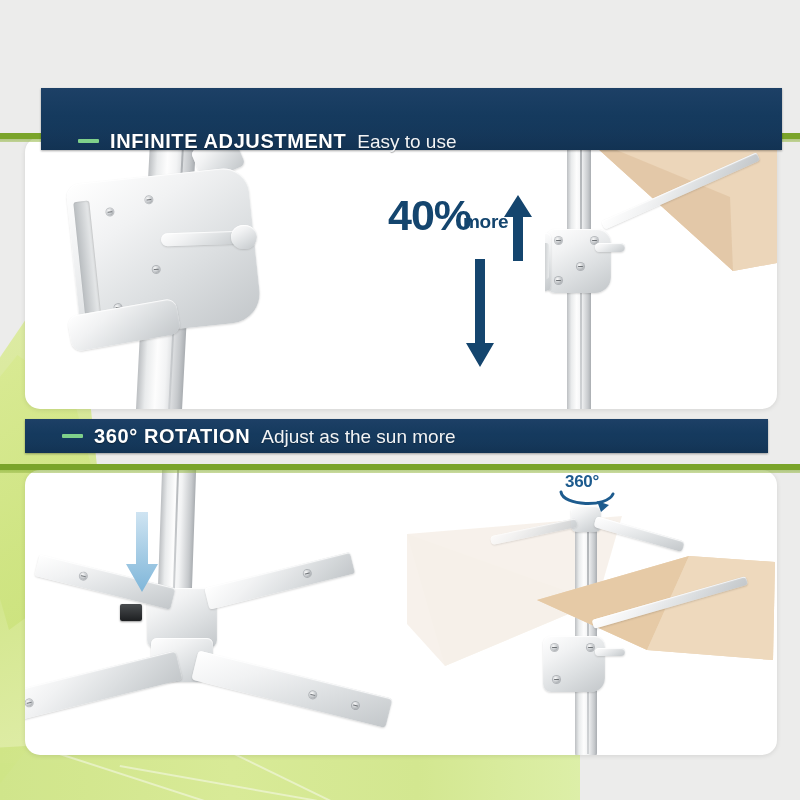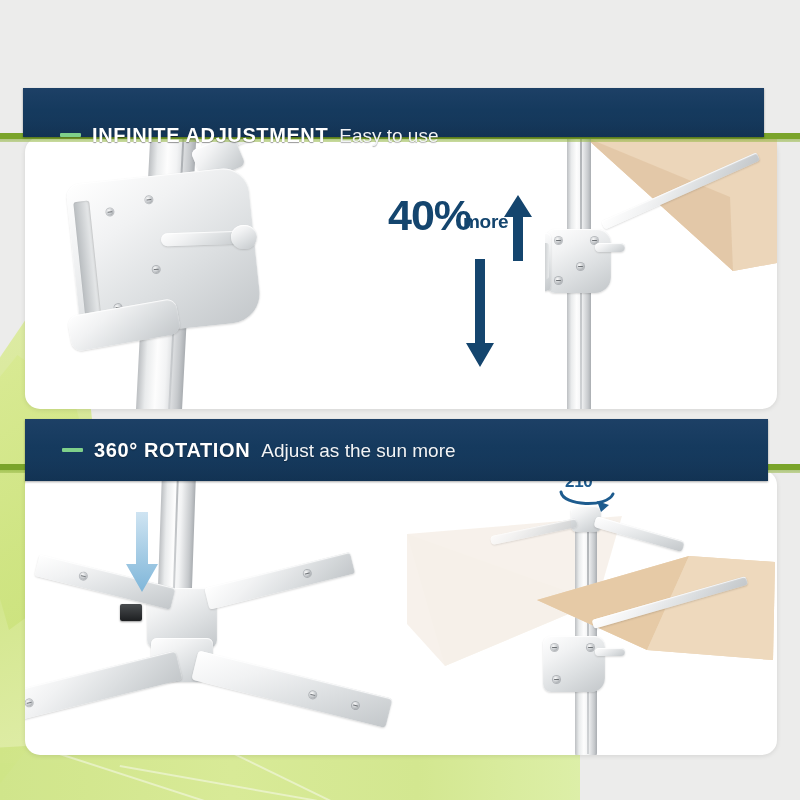--- a/index.html
+++ b/index.html
@@ -184,21 +184,21 @@
       <div style="position:absolute;left:-4px;top:106px;width:8px;height:36px;border-radius:3px;
            background:linear-gradient(90deg,#b4b8bb,#e8eaeb);"></div>
       <div class="metal" style="position:absolute;left:50px;top:106px;width:30px;height:9px;
            border-radius:5px;"></div>
     </div>
   </div>
 
   <div class="greenline" style="left:0px;top:133px;width:800px;height:6px;"></div>
   <div class="greenline soft" style="left:0px;top:139px;width:800px;height:3px;opacity:.55;"></div>
 
-  <div class="hdr" style="left:23px;top:88px;width:741px;height:49px;">
+  <div class="hdr" style="left:41px;top:88px;width:741px;height:62px;">
     <div class="hdr-inner">
       <span class="dash"></span>
       <span class="hdr-title" style="font-size:20px;">INFINITE ADJUSTMENT</span>
       <span class="hdr-sub" style="font-size:19px;margin-top:46px;">Easy to use</span>
     </div>
   </div>
 
   <div class="panel panel-shadow" style="left:25px;top:470px;width:752px;height:285px;">
 
     <div style="position:absolute;left:0;top:0;width:372px;height:285px;overflow:hidden;">
@@ -275,32 +275,32 @@
 
       <div class="metal" style="position:absolute;left:146px;top:166px;width:62px;height:56px;
            border-radius:8px 10px 14px 8px;">
         <div class="screw" style="left:8px;top:8px;"></div>
         <div class="screw" style="left:44px;top:8px;"></div>
         <div class="screw" style="left:10px;top:40px;"></div>
       </div>
       <div class="metal" style="position:absolute;left:198px;top:178px;width:30px;height:8px;
            border-radius:4px;"></div>
 
-      <div class="badge360" style="left:168px;top:2px;">210°</div>
+      <div class="badge360" style="left:168px;top:2px;">360°</div>
       <svg style="position:absolute;left:160px;top:18px;" width="62" height="26" viewBox="0 0 62 26">
         <path d="M4 4 C6 18, 50 20, 56 6" stroke="#1d5b8e" stroke-width="3" fill="none" stroke-linecap="round"></path>
         <path d="M40 13 L52 17 L44 24 Z" fill="#1d5b8e"></path>
       </svg>
     </div>
   </div>
 
   <div class="greenline" style="left:0px;top:464px;width:800px;height:6px;"></div>
   <div class="greenline soft" style="left:0px;top:470px;width:800px;height:3px;opacity:.55;"></div>
 
-  <div class="hdr" style="left:25px;top:419px;width:743px;height:62px;">
+  <div class="hdr" style="left:25px;top:419px;width:743px;height:34px;">
     <div class="hdr-inner">
       <span class="dash"></span>
       <span class="hdr-title" style="font-size:20px;">360° ROTATION</span>
       <span class="hdr-sub" style="font-size:19px;">Adjust as the sun more</span>
     </div>
   </div>
 
 </div>
 
 </body></html>

